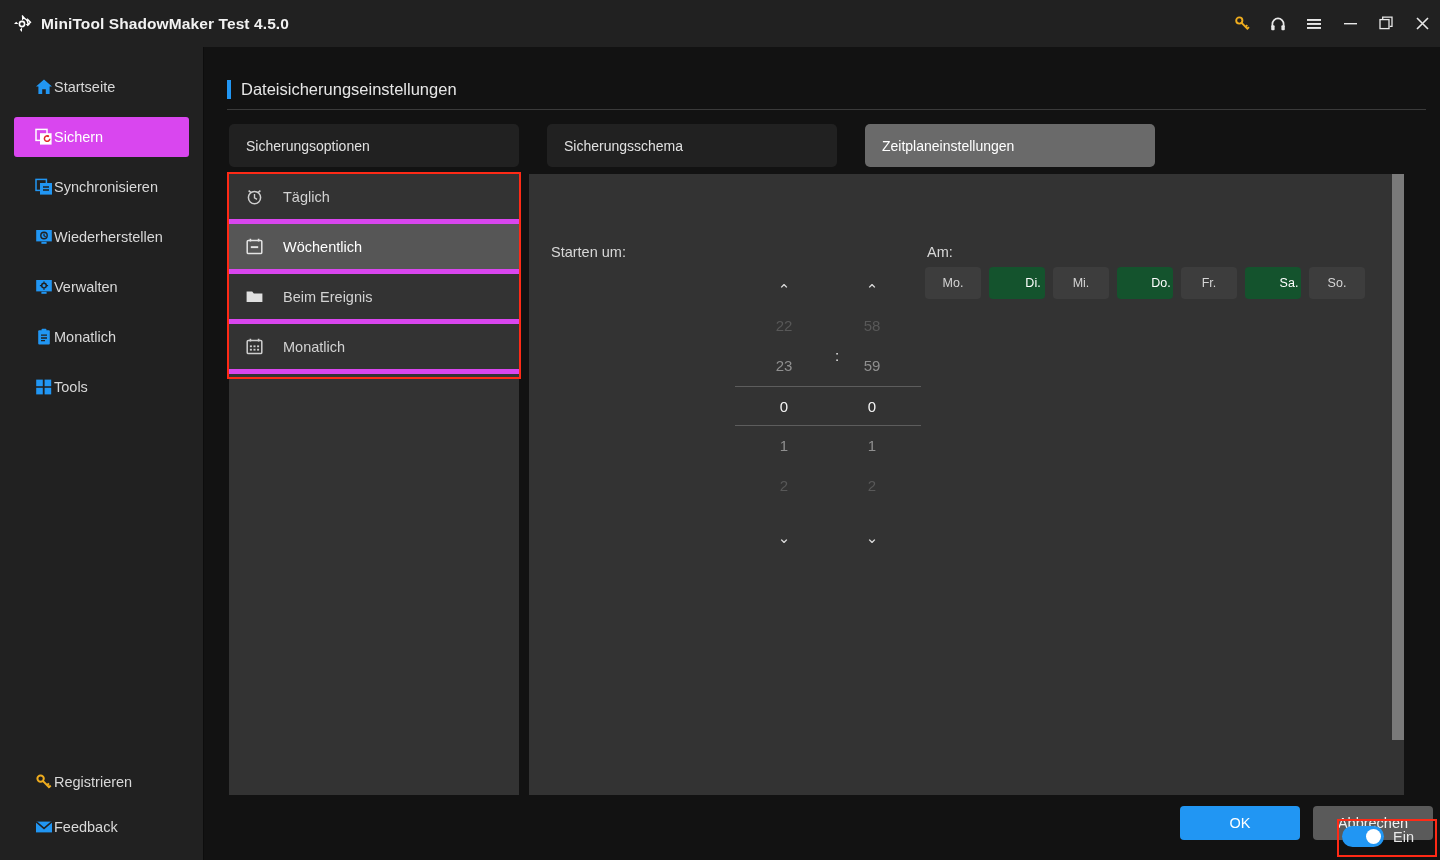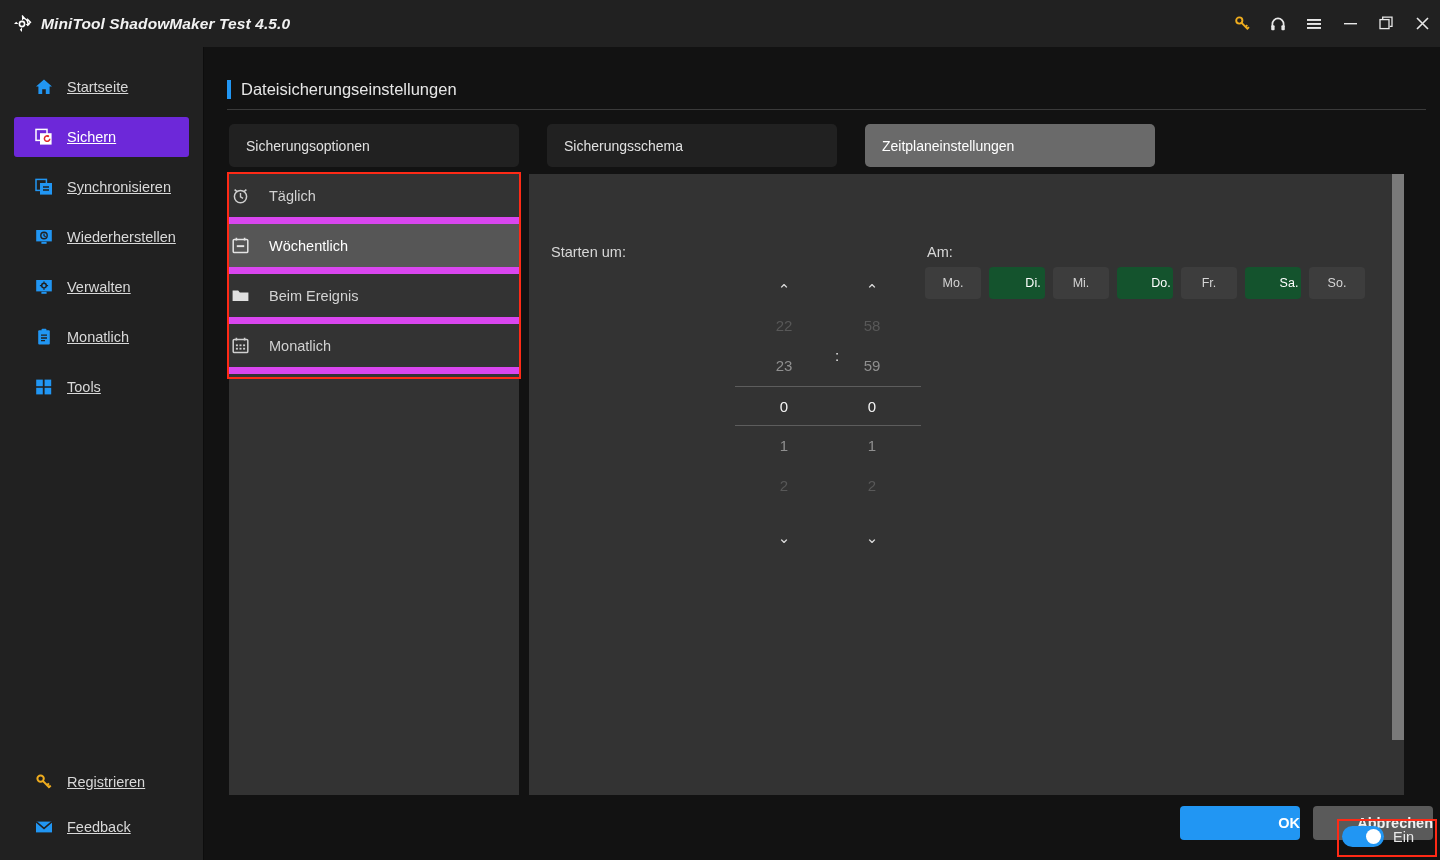--- a/index.html
+++ b/index.html
@@ -8,21 +8,21 @@
     background: #121212;
     font-family: "Liberation Sans", sans-serif;
     overflow: hidden;
   }
   body { position: relative; }
 
   
   #titlebar {
     position: absolute; left: 0; top: 0; width: 1440px; height: 47px;
     background: #212121;
-    display: flex; align-items: center; font-style: italic;
+    display: flex; align-items: center;
   }
   #title-left { display: flex; align-items: center; padding-left: 12px; gap: 9px; }
   #app-logo { width: 20px; height: 20px; position: relative; }
   #app-title {
     color: #f2f2f2; font-size: 15.5px; font-weight: bold; letter-spacing: .1px;
   }
   #title-right {
     margin-left: auto; display: flex; align-items: center; height: 47px;
   }
   .tb-btn {
@@ -32,26 +32,26 @@
   .tb-btn.key { color: #f0ad1e; }
 
   
   #sidebar {
     position: absolute; left: 0; top: 47px; width: 204px; height: 813px;
     background: #212121;
     border-right: 1px solid #0d0d0d;
   }
   .nav-item {
     position: relative; height: 40px; margin: 0 14px 10px 14px;
-    display: flex; align-items: center; gap: 13px; padding-left: 20px;
+    display: flex; align-items: center; padding-left: 20px;
     border-radius: 3px;
-    color: #d8d8d8; font-size: 14.5px; text-decoration: underline;
+    color: #d8d8d8; font-size: 14.5px;
   }
   .nav-item .ico { width: 20px; height: 20px; display: flex; align-items: center; justify-content: center; }
-  .nav-item.active { background: #6d28d9; color: #ffffff; }
+  .nav-item.active { background: #d946ef; color: #ffffff; }
   #nav-top { padding-top: 20px; }
   #nav-bottom { position: absolute; left: 0; bottom: 8px; width: 204px; }
   #nav-bottom .nav-item { margin-bottom: 5px; }
 
   
   #main {
     position: absolute; left: 205px; top: 47px; width: 1235px; height: 813px;
     background: #121212;
   }
   #page-title-row {
@@ -74,23 +74,23 @@
   .tab.active { background: #6a6a6a; color: #ffffff; }
   #schedule-panel {
     position: absolute; left: 24px; top: 127px; width: 290px; height: 621px;
     background: #333333;
   }
   #schedule-list-outline {
     position: absolute; left: 22px; top: 125px; width: 294px; height: 207px;
     border: 2px solid #ff2a16; pointer-events: none; z-index: 6;
   }
   .sched-item {
-    height: 50px; display: flex; align-items: center; gap: 18px; 
+    height: 50px; display: flex; align-items: center; gap: 18px; padding-left: 14px;
     color: #d2d2d2; font-size: 14.5px;
-    border-bottom: 7px solid #d946ef;
+    border-bottom: 5px solid #d946ef;
     background: #333333;
   }
   .sched-item.selected { background: #565656; color: #ffffff; }
   .sched-item .s-ico { width: 22px; height: 22px; display: flex; align-items: center; justify-content: center; }
 
   #detail-panel {
     position: absolute; left: 324px; top: 127px; width: 875px; height: 621px;
     background: #333333;
   }
   #detail-scroll-track {
@@ -150,23 +150,22 @@
   }
   #toggle-knob {
     position: absolute; right: 3px; top: 3px; width: 15px; height: 15px;
     border-radius: 50%; background: #ffffff;
   }
   #toggle-label { color: #e8e8e8; font-size: 14.5px; }
 
   #footer-btns { position: absolute; left: 975px; top: 759px; display: flex; gap: 13px; }
   .fbtn {
     width: 120px; height: 34px; border-radius: 4px;
-    display: flex; align-items: center; justify-content: flex-end;
+    display: flex; align-items: center; justify-content: center;
     font-size: 14.5px;
-    font-weight: bold;
   }
   #ok-btn     { background: #2196f3; color: #ffffff; }
   #cancel-btn { background: #5a5a5a; color: #f0f0f0; }
 </style>
 </head>
 <body>
 
 <div id="titlebar">
   <div id="title-left">
     <span id="app-logo">

